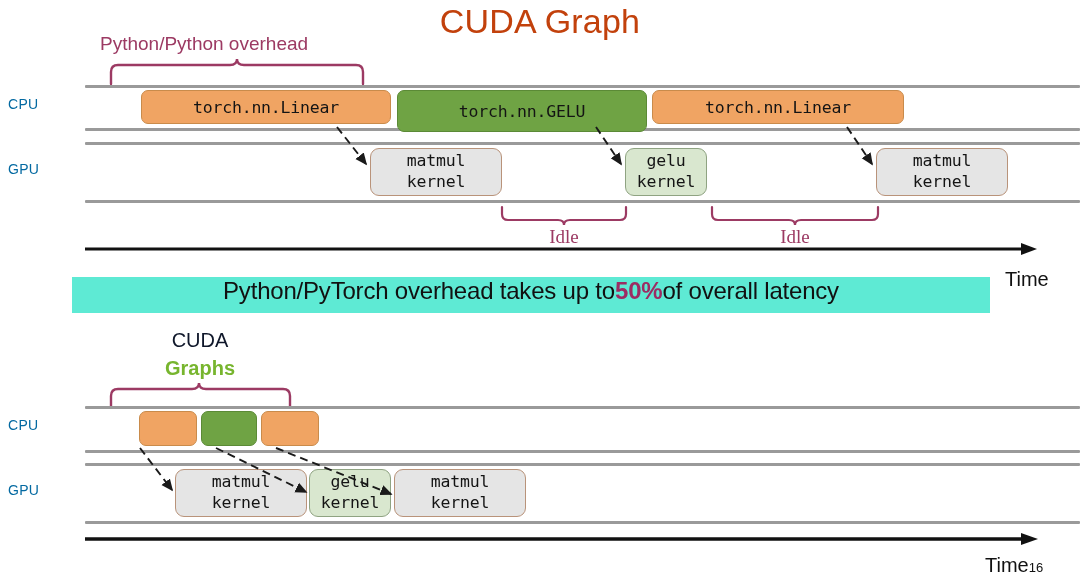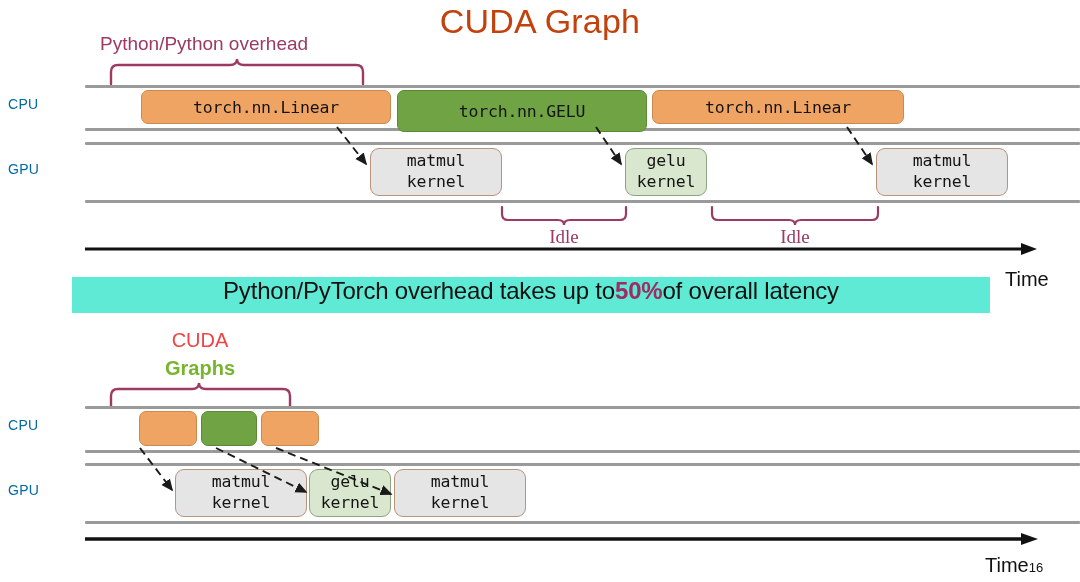--- a/index.html
+++ b/index.html
@@ -87,21 +87,21 @@
   .banner{
     background:#5eead4;
     display:flex;justify-content:center;
     font-size:24px;
     color:#111111;
     letter-spacing:-.2px;
   }
   .banner b{color:#9C2C63;font-weight:700;}
 
   
-  .cuda-word{font-size:20px;color:#ef4444;text-align:center;}
+  .cuda-word{font-size:20px;color:#0f172a;text-align:center;}
   .graphs-word{font-size:20px;color:#77B52E;font-weight:600;text-align:center;}
 
   
   .time-label{
     font-size:20px;color:#111111;
     font-family:"Liberation Sans", sans-serif;
   }
   .slide-num{font-size:13px;color:#111111;vertical-align:baseline;}
 
   svg{overflow:visible;}

